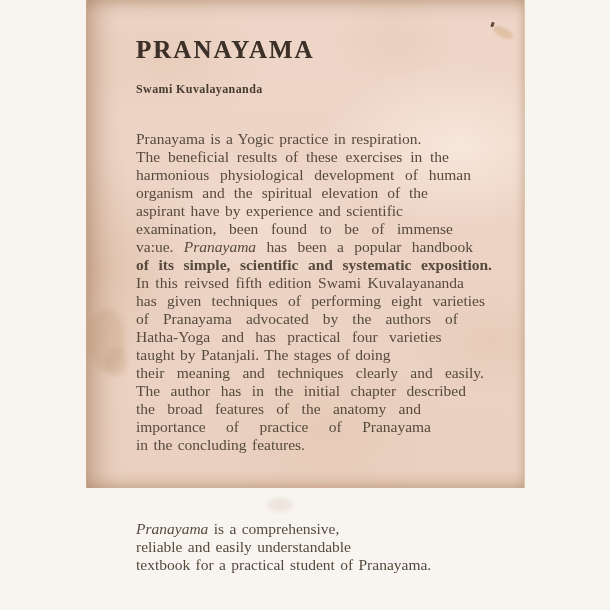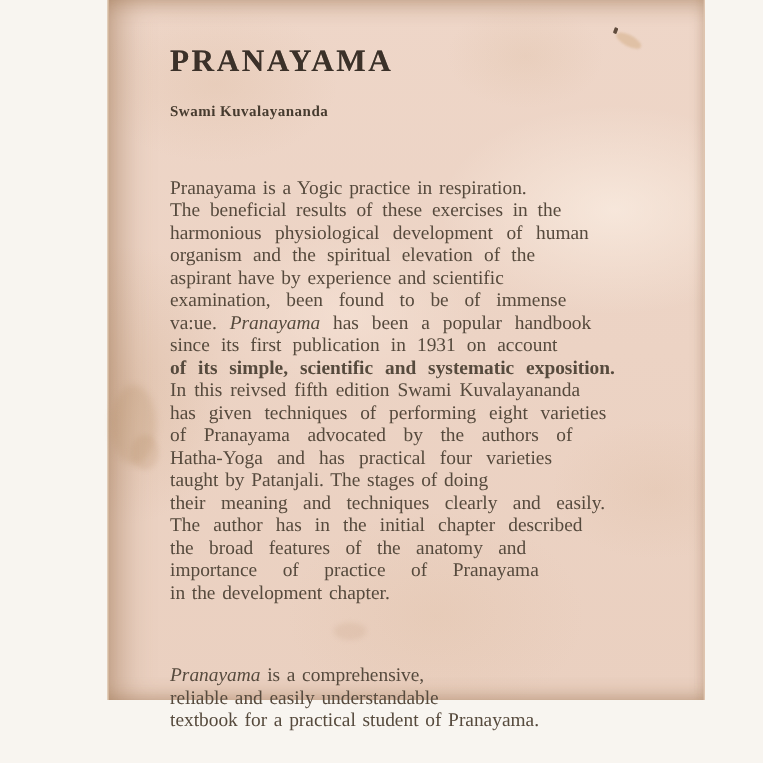--- a/index.html
+++ b/index.html
@@ -3,38 +3,37 @@
 <meta charset="utf-8">
 <style>
   html,body{margin:0;padding:0;}
   body{
     width:610px;height:610px;position:relative;overflow:hidden;
     background:#f8f5f0;
     font-family:"Liberation Serif", serif;
   }
   
   .page{
-    position:absolute;left:86px;top:0;width:437px;height:560px;
+    position:absolute;left:86px;top:0;width:437px;height:488px;
     background:
       radial-gradient(140px 90px at 18% 12%, rgba(203,162,124,.16), transparent 70%),
       radial-gradient(120px 160px at 3% 55%, rgba(190,148,108,.22), transparent 70%),
       radial-gradient(200px 120px at 85% 30%, rgba(255,246,236,.55), transparent 70%),
       radial-gradient(90px 60px at 70% 8%, rgba(205,168,130,.15), transparent 70%),
       radial-gradient(170px 120px at 55% 88%, rgba(208,170,132,.14), transparent 70%),
       radial-gradient(120px 80px at 92% 70%, rgba(202,160,120,.12), transparent 70%),
       radial-gradient(150px 100px at 40% 45%, rgba(255,240,230,.35), transparent 70%),
       linear-gradient(#eed6c8,#ead0c0);
     box-shadow:
       inset 22px 0 26px -14px rgba(150,108,72,.50),
       inset 0 14px 16px -10px rgba(160,120,85,.45),
       inset -7px 0 9px -5px rgba(170,130,95,.30),
       inset 0 -12px 14px -9px rgba(155,115,80,.40);
     border-left:1px solid #c9a685;
     border-right:1px solid #dfc4ae;
-    padding-left:39px;
   }
   
   .stain{position:absolute;pointer-events:none;}
   .stain-left-smudge{left:2px;top:308px;width:36px;height:64px;border-radius:50%;
     background:rgba(172,128,86,.20);filter:blur(3px);}
   .stain-left-smudge2{left:18px;top:348px;width:22px;height:28px;border-radius:50%;
     background:rgba(172,128,86,.16);filter:blur(2px);}
   .stain-speck-dot{left:404px;top:22px;width:3px;height:5px;border-radius:1px;
     background:rgba(70,52,36,.85);transform:rotate(20deg);}
   .stain-speck-smudge{left:405px;top:28px;width:22px;height:9px;border-radius:50%;
@@ -46,21 +45,21 @@
     position:absolute;left:49px;top:36px;
     font-size:25px;font-weight:bold;letter-spacing:2px;color:#3b3129;
     text-shadow:0 0 .5px rgba(59,49,41,.6);
     white-space:nowrap;
   }
   .author{
     position:absolute;left:49px;top:82px;
     font-size:12px;font-weight:bold;letter-spacing:.4px;color:#463b2f;
     white-space:nowrap;
   }
-  .para{position:absolute;left:49px;width:360px;color:#564a3d;margin-top:12px;}
+  .para{position:absolute;left:49px;width:360px;color:#564a3d;}
   .para1{top:130px;}
   .para2{top:520px;}
   .tline{display:block;height:18px;}
   .tl{
     display:inline-block;white-space:nowrap;
     font-size:15.5px;line-height:18px;word-spacing:1.5px;
   }
   .para i{font-style:italic;}
 </style>
 </head>
@@ -77,31 +76,30 @@
   <div class="author">Swami Kuvalayananda</div>
 
   <div class="para para1" id="para1">
       <div class="tline"><span class="tl">Pranayama is a Yogic practice in respiration.</span></div>
       <div class="tline"><span class="tl" style="word-spacing: 3.95089px;">The beneficial results of these exercises in the</span></div>
       <div class="tline"><span class="tl" style="word-spacing: 6.91016px;">harmonious physiological development of human</span></div>
       <div class="tline"><span class="tl" style="word-spacing: 5.09375px;">organism and the spiritual elevation of the</span></div>
       <div class="tline"><span class="tl">aspirant have by experience and scientific</span></div>
       <div class="tline"><span class="tl" style="word-spacing: 8.71354px;">examination, been found to be of immense</span></div>
       <div class="tline"><span class="tl" style="word-spacing: 6.44792px;">va:ue. <i>Pranayama</i> has been a popular handbook</span></div>
-      <div class="tline"><span class="tl" style="word-spacing: 4.98884px;">since its first publication in 1931 on account</span></div>
       <div class="tline"><span class="tl" style="word-spacing: 5.65104px; font-weight: bold;">of its simple, scientific and systematic exposition.</span></div>
       <div class="tline"><span class="tl" style="word-spacing: 2.58073px;">In this reivsed fifth edition Swami Kuvalayananda</span></div>
       <div class="tline"><span class="tl" style="word-spacing: 6.3724px;">has given techniques of performing eight varieties</span></div>
       <div class="tline"><span class="tl" style="word-spacing: 10.1953px;">of Pranayama advocated by the authors of</span></div>
       <div class="tline"><span class="tl" style="word-spacing: 7.45312px;">Hatha-Yoga and has practical four varieties</span></div>
       <div class="tline"><span class="tl">taught by Patanjali. The stages of doing</span></div>
       <div class="tline"><span class="tl" style="word-spacing: 8.45573px;">their meaning and techniques clearly and easily.</span></div>
       <div class="tline"><span class="tl" style="word-spacing: 6.62277px;">The author has in the initial chapter described</span></div>
       <div class="tline"><span class="tl" style="word-spacing: 8.47656px;">the broad features of the anatomy and</span></div>
       <div class="tline"><span class="tl" style="word-spacing: 16.5117px;">importance of practice of Pranayama</span></div>
-      <div class="tline"><span class="tl">in the development chapter.</span></div>
+      <div class="tline"><span class="tl">in the concluding features.</span></div>
     </div>
   <div class="para para2" id="para2">
       <div class="tline"><span class="tl"><i>Pranayama</i> is a comprehensive,</span></div>
       <div class="tline"><span class="tl">reliable and easily understandable</span></div>
       <div class="tline"><span class="tl">textbook for a practical student of Pranayama.</span></div>
     </div>
 </div>
 
 </body></html>

